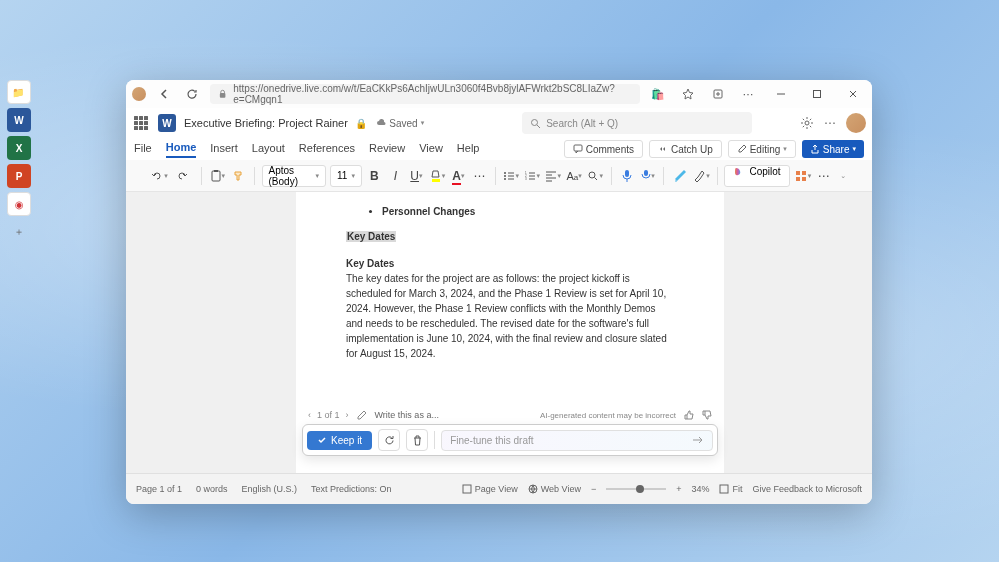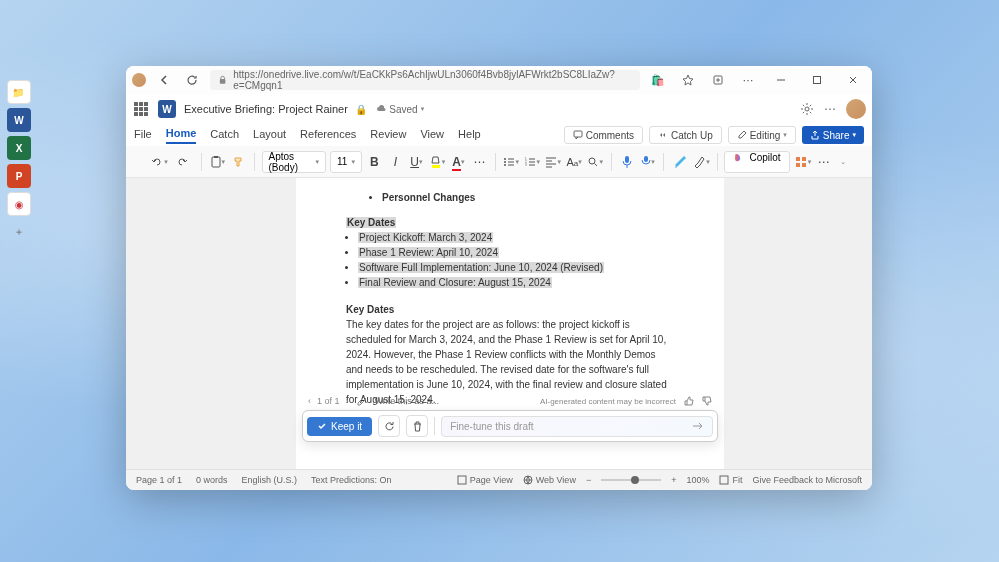--- a/index.html
+++ b/index.html
@@ -1,20 +1,20 @@
 <!DOCTYPE html>
 <html><head>
   <meta charset="utf-8">
   <style>
     * { margin: 0; padding: 0; box-sizing: border-box; font-family: 'Segoe UI', sans-serif; }
     body { background: linear-gradient(135deg, #a8c8ec 0%, #7db0e8 50%, #a8c8ec 100%); width: 999px; height: 562px; overflow: hidden; position: relative; }
     .desktop-bg { position: absolute; inset: 0; background: radial-gradient(ellipse at 20% 40%, rgba(255,255,255,0.3) 0%, transparent 40%), radial-gradient(ellipse at 80% 60%, rgba(255,255,255,0.25) 0%, transparent 45%), linear-gradient(135deg, #b5d4f0 0%, #8ab8e8 50%, #b5d4f0 100%); }
     .taskbar-icons { position: absolute; left: 4px; top: 80px; width: 30px; display: flex; flex-direction: column; gap: 4px; align-items: center; }
     .taskbar-icon { width: 24px; height: 24px; border-radius: 4px; display: flex; align-items: center; justify-content: center; font-size: 10px; }
-    .window { position: absolute; left: 126px; top: 66px; width: 746px; height: 424px; background: #fff; border-radius: 8px; box-shadow: 0 10px 40px rgba(0,0,0,0.25); display: flex; flex-direction: column; overflow: hidden; }
+    .window { position: absolute; left: 126px; top: 80px; width: 746px; height: 424px; background: #fff; border-radius: 8px; box-shadow: 0 10px 40px rgba(0,0,0,0.25); display: flex; flex-direction: column; overflow: hidden; }
     .titlebar { height: 28px; display: flex; align-items: center; padding: 0 6px; gap: 8px; background: #fdfdfd; }
     .nav-btn { width: 20px; height: 20px; display: flex; align-items: center; justify-content: center; color: #555; font-size: 11px; }
     .url-bar { flex: 1; height: 20px; background: #f3f3f3; border-radius: 4px; display: flex; align-items: center; padding: 0 8px; gap: 6px; font-size: 10px; color: #666; }
     .titlebar-right { display: flex; align-items: center; gap: 10px; }
     .win-btn { width: 26px; height: 20px; display: flex; align-items: center; justify-content: center; color: #555; font-size: 10px; }
     .app-header { height: 30px; display: flex; align-items: center; padding: 0 6px; gap: 8px; background: #fff; }
     .waffle { width: 18px; height: 18px; display: grid; grid-template-columns: repeat(3,1fr); gap: 1.5px; padding: 2px; }
     .waffle span { background: #666; border-radius: 0.5px; }
     .word-icon { width: 18px; height: 18px; background: #2b579a; border-radius: 3px; color: white; font-size: 10px; font-weight: bold; display: flex; align-items: center; justify-content: center; }
     .doc-title { font-size: 11px; color: #333; }
@@ -42,21 +42,21 @@
     .page ul { margin-left: 36px; }
     .page ul ul { margin-left: 14px; }
     .hl { background: #d9d9d9; padding: 0 1px; }
     .ai-bar { position: absolute; left: 170px; top: 212px; width: 428px; padding: 6px; z-index: 10; }
     .ai-header { display: flex; align-items: center; gap: 8px; font-size: 9px; color: #888; padding: 0 6px 4px; }
     .ai-nav { display: flex; align-items: center; gap: 6px; }
     .ai-footer { display: flex; align-items: center; gap: 6px; background: white; border: 1px solid #ccc; border-radius: 6px; padding: 4px; box-shadow: 0 4px 12px rgba(0,0,0,0.1); }
     .keep-btn { background: #3478d1; color: white; border: none; border-radius: 4px; padding: 4px 10px; font-size: 10px; display: flex; align-items: center; gap: 4px; }
     .ai-icon-btn { width: 22px; height: 22px; border: 1px solid #ddd; border-radius: 4px; display: flex; align-items: center; justify-content: center; font-size: 10px; }
     .fine-tune { flex: 1; border: 1px solid #e0e0e0; border-radius: 4px; padding: 4px 8px; font-size: 10px; color: #999; display: flex; align-items: center; justify-content: space-between; background: linear-gradient(90deg, rgba(172,148,237,0.08), rgba(120,186,234,0.08)); }
-    .status-bar { height: 21px; background: #f3f3f3; border-top: 1px solid #e0e0e0; display: flex; align-items: center; padding: 0 10px; gap: 14px; font-size: 9px; color: #666; }
+    .status-bar { height: 31px; background: #f3f3f3; border-top: 1px solid #e0e0e0; display: flex; align-items: center; padding: 0 10px; gap: 14px; font-size: 9px; color: #666; }
     .status-right { margin-left: auto; display: flex; align-items: center; gap: 10px; }
     .zoom-slider { width: 60px; height: 2px; background: #ccc; position: relative; }
     .zoom-thumb { position: absolute; left: 50%; top: -3px; width: 8px; height: 8px; background: #666; border-radius: 50%; }
     .chev { font-size: 7px; color: #888; }
     .collapse-btn { width: 18px; height: 18px; margin-left: auto; display: flex; align-items: center; justify-content: center; }
     svg { display: block; }
   </style>
 </head>
 <body>
 <div class="desktop-bg"></div>
@@ -137,34 +137,41 @@
     <div class="word-icon">W</div>
     <span class="doc-title">Executive Briefing: Project Rainer</span>
     <span style="font-size:10px">🔒</span>
     <span class="saved-badge">
       <svg width="10" height="10" viewBox="0 0 10 10">
           <path d="M3 7 A2 2 0 0 1 3 3 A2.5 2.5 0 0 1 8 4 A1.5 1.5 0 0 1 8 7 Z" fill="#888"></path>
         </svg>
       <span>Saved</span>
       <span class="chev">▾</span>
     </span>
+    <div class="search-box">
+      <svg width="11" height="11" viewBox="0 0 11 11">
+          <circle cx="4.5" cy="4.5" r="3" stroke="#888" fill="none"></circle>
+          <path d="M7 7 L10 10" stroke="#888"></path>
+        </svg>
+      <span>Search (Alt + Q)</span>
+    </div>
     <div class="header-right">
       <svg width="14" height="14" viewBox="0 0 14 14">
           <circle cx="7" cy="7" r="2" stroke="#666" fill="none"></circle>
           <path d="M7 1 V3 M7 11 V13 M1 7 H3 M11 7 H13 M2.8 2.8 L4.2 4.2 M9.8 9.8 L11.2 11.2 M2.8 11.2 L4.2 9.8 M9.8 4.2 L11.2 2.8" stroke="#666"></path>
         </svg>
       <div style="color:#666;font-size:12px">⋯</div>
       <div class="avatar"></div>
     </div>
   </div>
 
   <div class="ribbon-tabs">
     <span class="ribbon-tab">File</span>
     <span class="ribbon-tab active">Home</span>
-    <span class="ribbon-tab">Catch</span>
+    <span class="ribbon-tab">Insert</span>
     <span class="ribbon-tab">Layout</span>
     <span class="ribbon-tab">References</span>
     <span class="ribbon-tab">Review</span>
     <span class="ribbon-tab">View</span>
     <span class="ribbon-tab">Help</span>
     <div class="ribbon-right">
       <div class="ribbon-btn">
           <svg width="10" height="10" viewBox="0 0 10 10">
             <rect x="1" y="1" width="8" height="6" rx="1" stroke="#666" fill="none"></rect>
             <path d="M3 7 L3 9 L5 7" stroke="#666" fill="none"></path>
@@ -348,26 +355,20 @@
 
   <div class="doc-area">
     <div class="page">
       <ul>
         <li>
           <h4>Personnel Changes</h4>
         </li>
       </ul>
       <div style="height:8px"></div>
       <h4><span class="hl">Key Dates</span></h4>
-      <ul style="margin-left:12px">
-        <li><span class="hl">Project Kickoff: March 3, 2024</span></li>
-        <li><span class="hl">Phase 1 Review: April 10, 2024</span></li>
-        <li><span class="hl">Software Full Implementation: June 10, 2024 (Revised)</span></li>
-        <li><span class="hl">Final Review and Closure: August 15, 2024</span></li>
-      </ul>
       <div style="height:10px"></div>
       <h4>Key Dates</h4>
       <p>The key dates for the project are as follows: the project kickoff is scheduled for March 3, 2024, and the Phase 1 Review is set for April 10, 2024. However, the Phase 1 Review conflicts with the Monthly Demos and needs to be rescheduled. The revised date for the software's full implementation is June 10, 2024, with the final review and closure slated for August 15, 2024.</p>
       <div style="height:40px"></div>
 
     </div>
 
     <div class="ai-bar">
       <div class="ai-header">
         <div class="ai-nav">
@@ -432,21 +433,21 @@
             <circle cx="5" cy="5" r="4" stroke="#666" fill="none"></circle>
             <path d="M1 5 H9 M5 1 Q8 5 5 9 Q2 5 5 1" stroke="#666" fill="none"></path>
           </svg>
           <span>Web View</span>
         </span>
       <span>−</span>
       <div class="zoom-slider">
           <div class="zoom-thumb"></div>
         </div>
       <span>+</span>
-      <span>100%</span>
+      <span>34%</span>
       <span style="display:flex;align-items:center;gap:3px">
           <svg width="10" height="10" viewBox="0 0 10 10">
             <rect x="1" y="1" width="8" height="8" stroke="#666" fill="none"></rect>
           </svg>
           <span>Fit</span>
         </span>
       <span>Give Feedback to Microsoft</span>
     </div>
   </div>
 </div>

